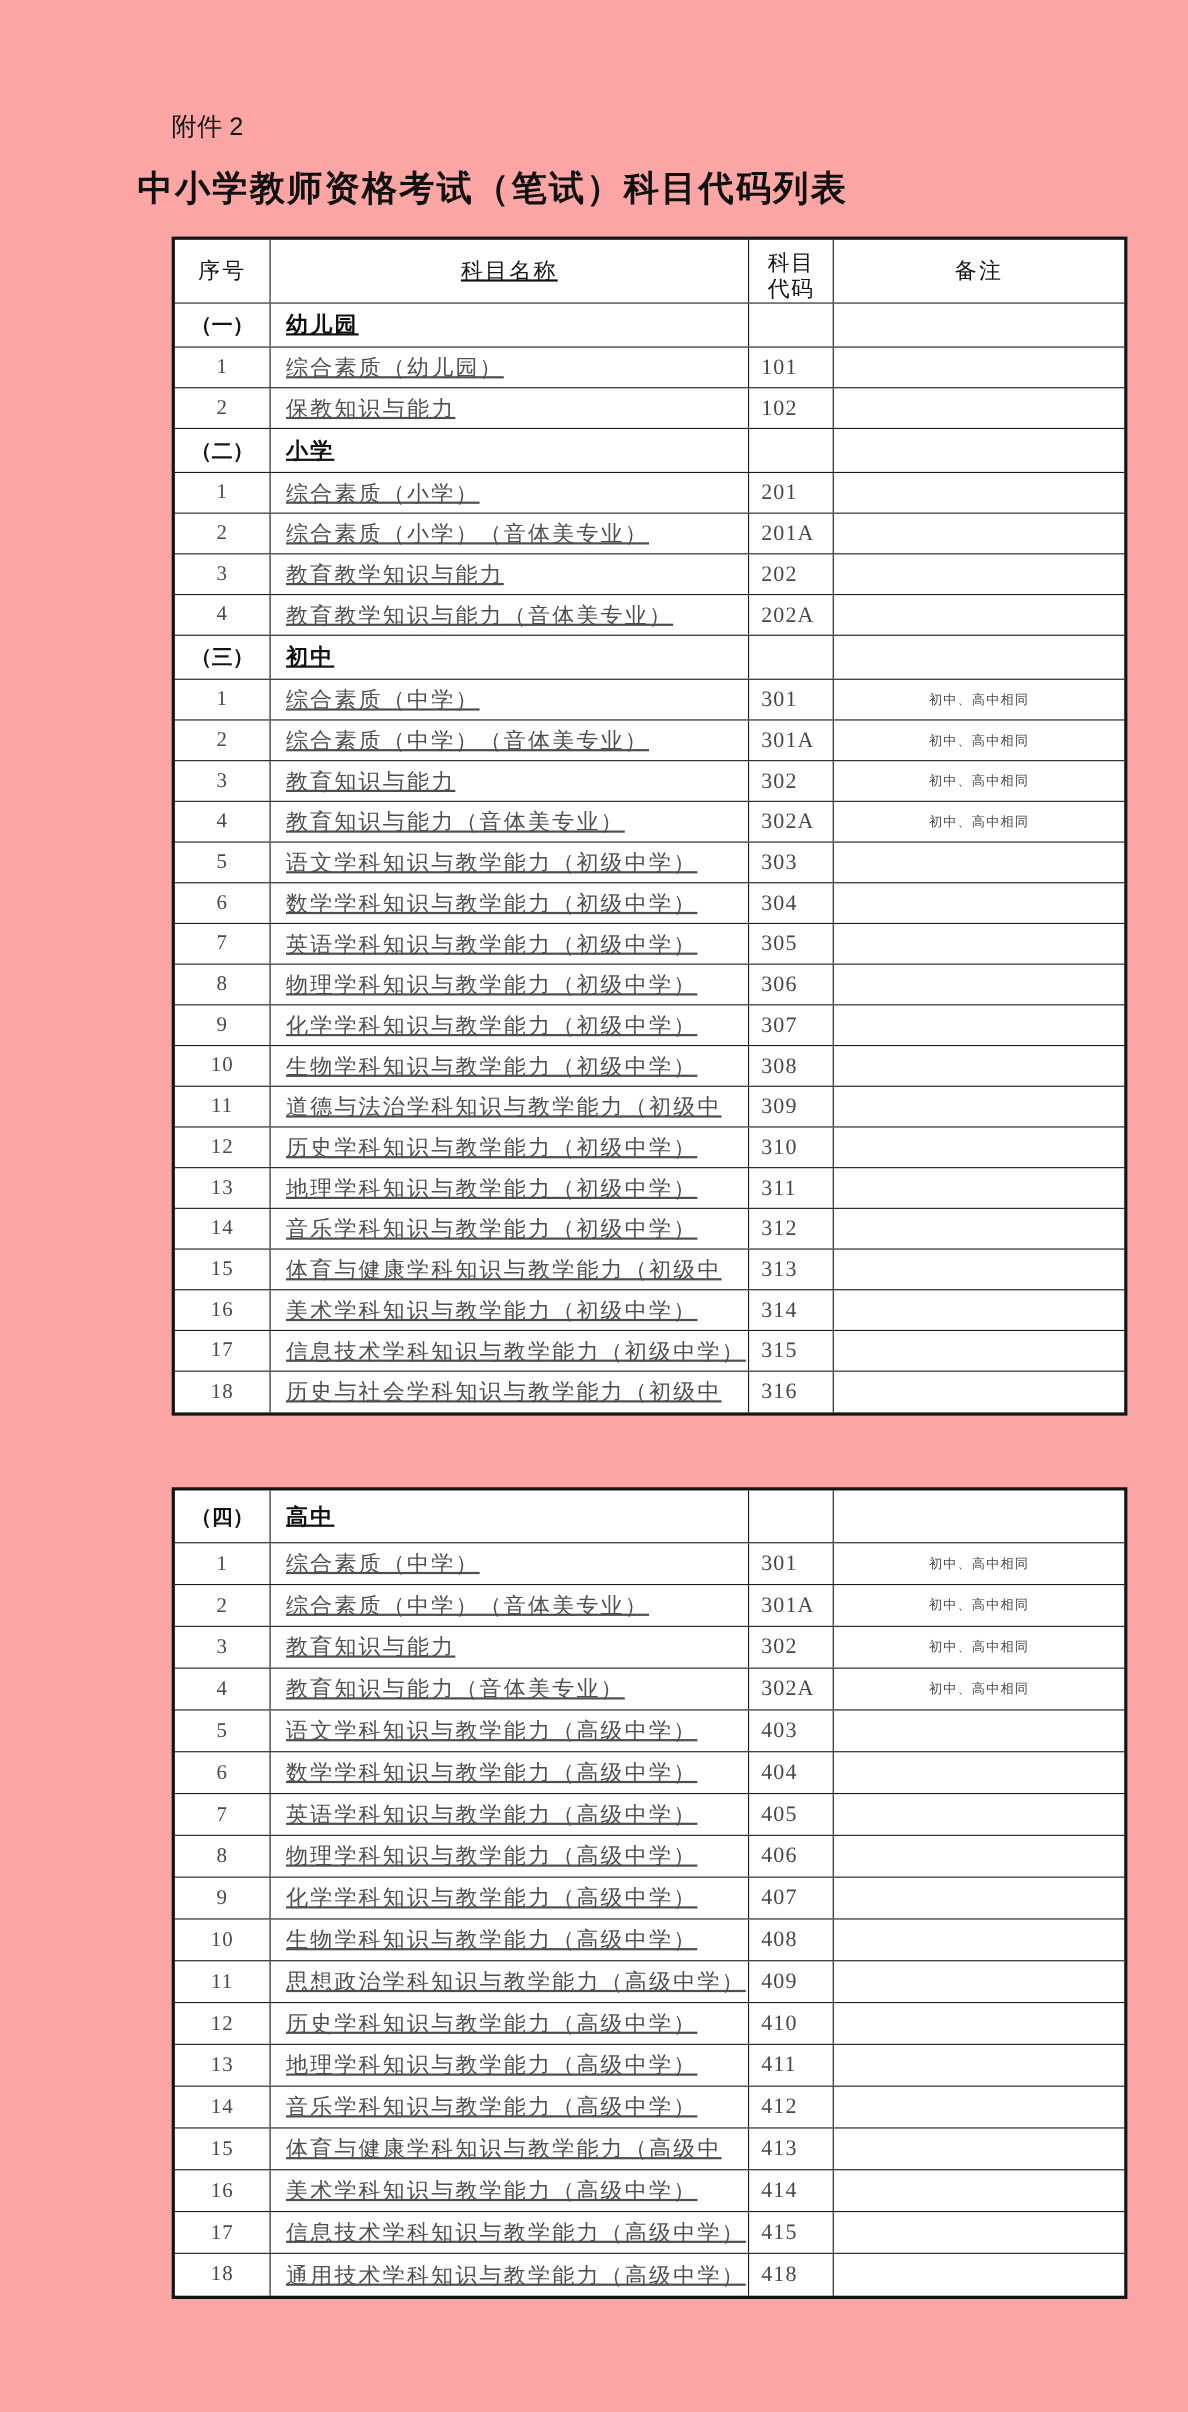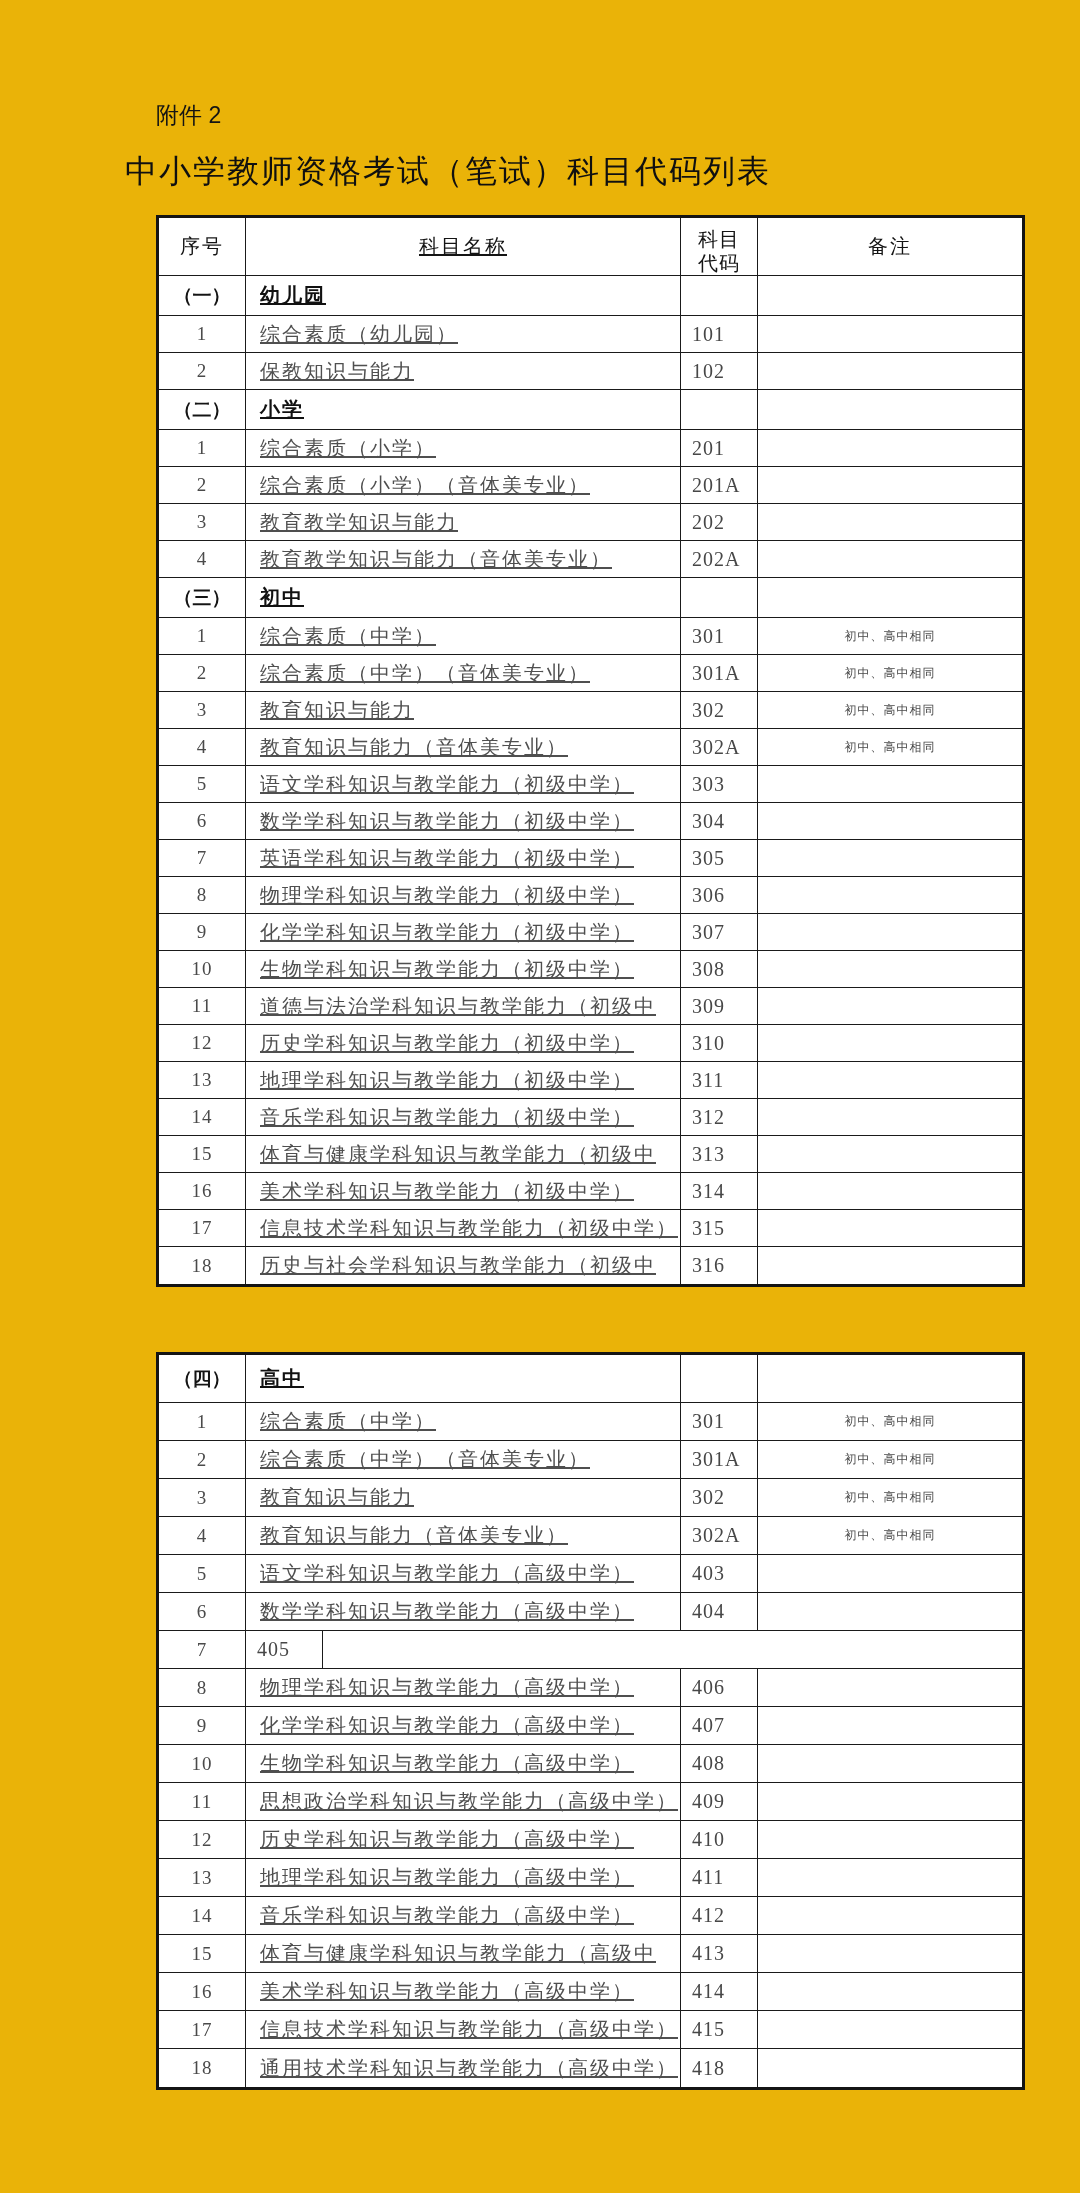--- a/index.html
+++ b/index.html
@@ -1,33 +1,33 @@
 <!DOCTYPE html>
 <html><head>
 <meta charset="utf-8">
 <style>
   * { margin:0; padding:0; box-sizing:border-box; }
   html,body { background:#e9e9e9; }
   .page {
     position:relative;
     width:1080px; height:2193px;
-    background:#eab308;
+    background:#fca5a5;
     margin:0 auto;
     font-family:"Liberation Serif","DejaVu Serif",serif;
     overflow:hidden;
   }
   .attachment {
     position:absolute; left:156px; top:100px;
     font-family:"Liberation Sans","DejaVu Sans",sans-serif;
     font-size:23px; color:#141414;
   }
   .title {
     position:absolute; left:0; top:150px; width:896px;
     text-align:center;
-    font-size:32px; font-weight:normal; color:#101010;
+    font-size:32px; font-weight:bold; color:#101010;
     letter-spacing:2px;
   }
   .table {
     position:absolute; left:156px; width:869px;
     border:3px solid #141414;
     background:#fff;
   }
   #table1 { top:215px; }
   #table2 { top:1352px; }
 
@@ -326,20 +326,21 @@
 
       <div class="tr">
         <div class="td c-index">6</div>
         <div class="td c-name">数学学科知识与教学能力（高级中学）</div>
         <div class="td c-code">404</div>
         <div class="td c-remark"></div>
       </div>
 
       <div class="tr">
         <div class="td c-index">7</div>
+        <div class="td c-name">英语学科知识与教学能力（高级中学）</div>
         <div class="td c-code">405</div>
         <div class="td c-remark"></div>
       </div>
 
       <div class="tr">
         <div class="td c-index">8</div>
         <div class="td c-name">物理学科知识与教学能力（高级中学）</div>
         <div class="td c-code">406</div>
         <div class="td c-remark"></div>
       </div>

